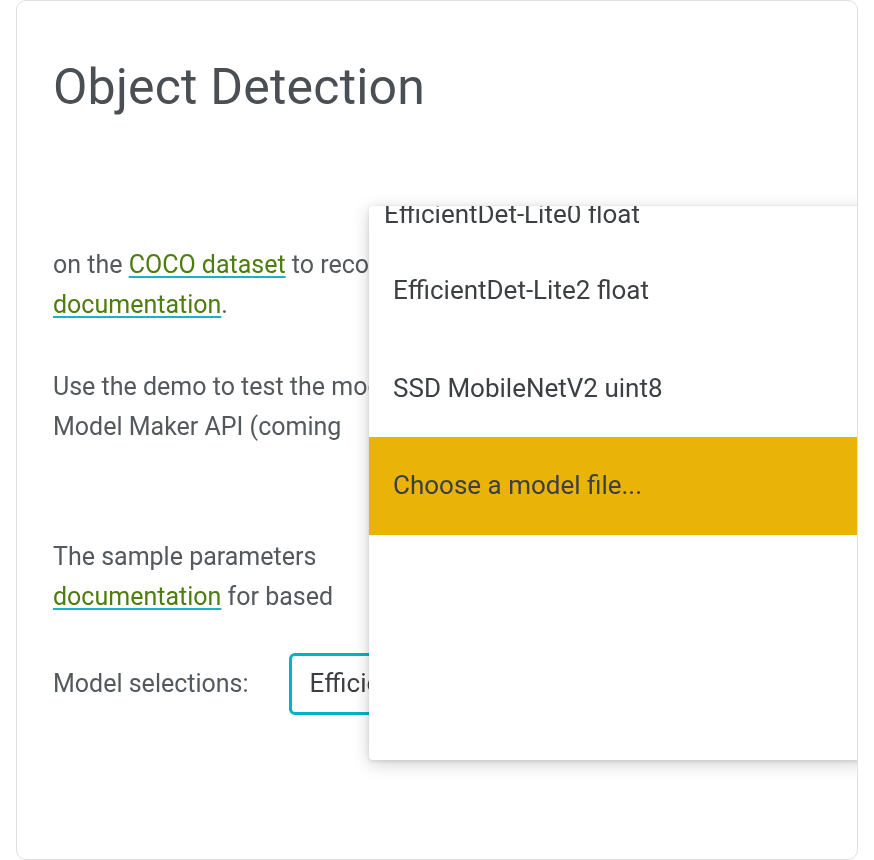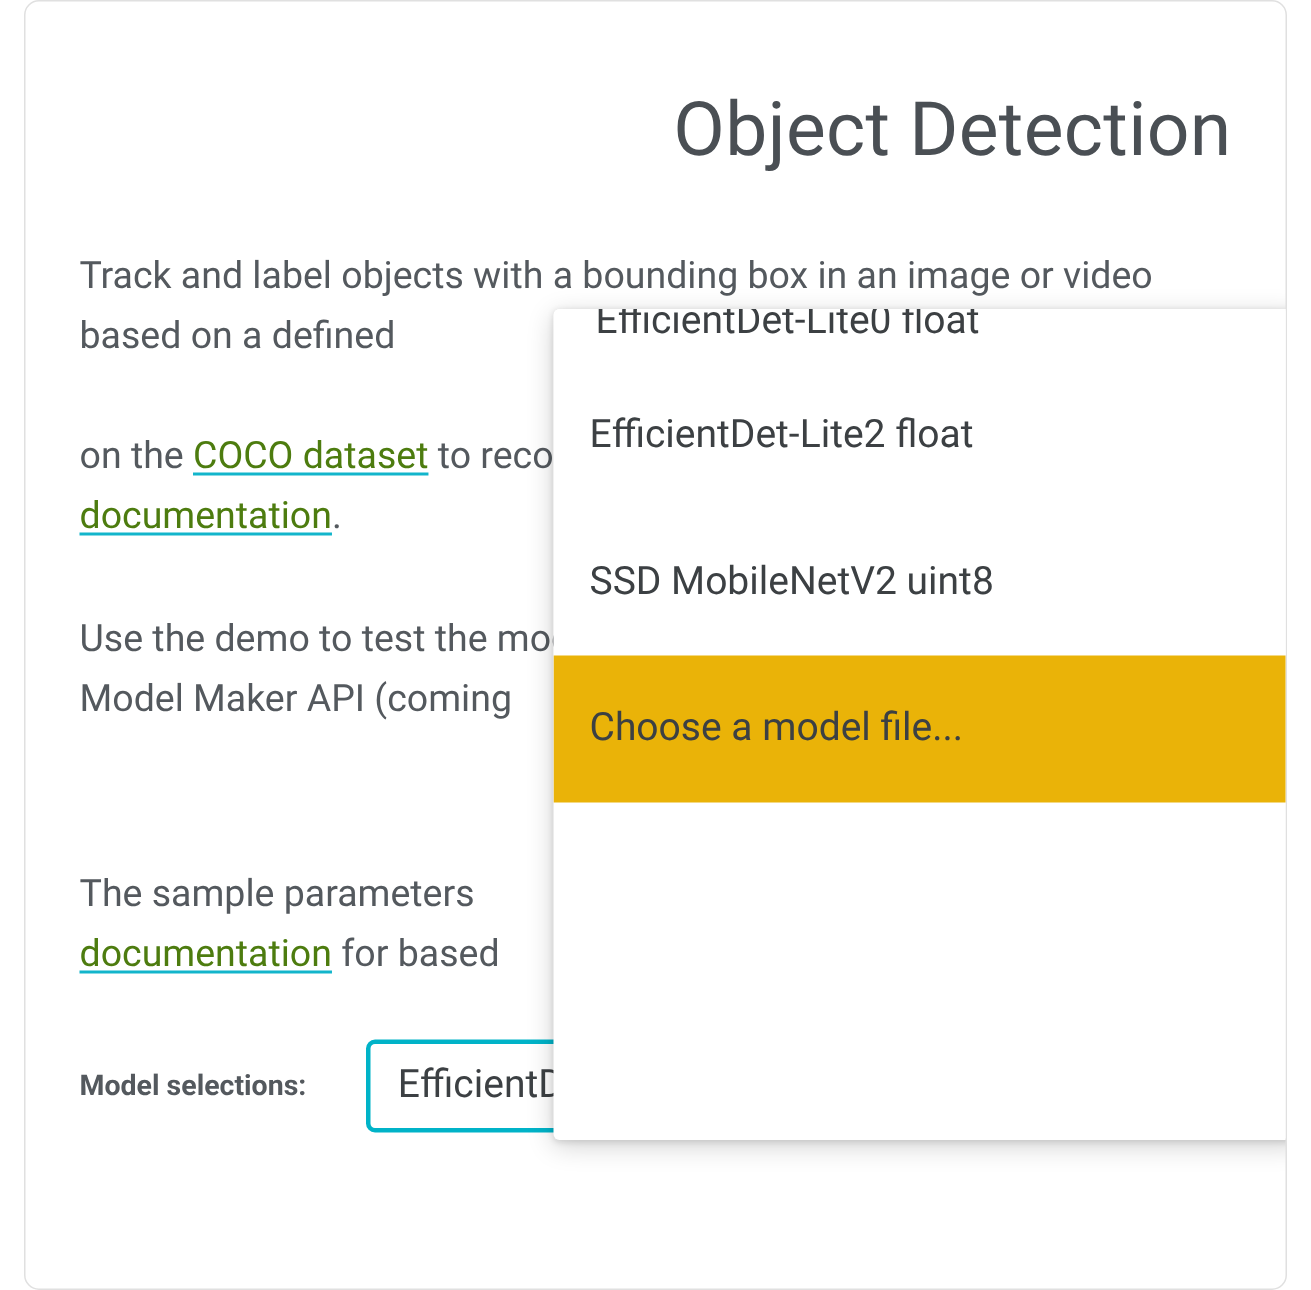--- a/index.html
+++ b/index.html
@@ -19,21 +19,20 @@
     height: 860px;
     overflow: hidden;
   }
   h1.page-title {
     font-size: 50px;
     font-weight: 400;
     color: #4a4f54;
     letter-spacing: 0.2px;
     margin: 10px 0 38px 0;
     font-family: "Google Sans", -apple-system, BlinkMacSystemFont, "Segoe UI", Roboto, sans-serif;
-    text-align: right;
   }
   p.desc {
     font-size: 25px;
     color: #54595e;
     margin-bottom: 42px;
     max-width: 760px;
   }
   a.link {
     color: #4d7c0f;
     text-decoration: underline;
@@ -46,24 +45,23 @@
     margin-top: 90px;
     margin-bottom: 18px;
   }
   .row {
     display: flex;
     align-items: center;
     gap: 40px;
     margin-top: 36px;
   }
   .label {
-    font-size: 19px;
+    font-size: 25px;
     color: #54595e;
     white-space: nowrap;
-    font-weight: bold;
   }
   .select {
     position: relative;
     border: 3px solid #00b3c8;
     border-radius: 6px;
     height: 62px;
     width: 478px;
     display: flex;
     align-items: center;
     padding: 0 18px;
@@ -110,21 +108,21 @@
   .dropdown .item.truncated-top {
     padding-top: 0;
     padding-bottom: 8px;
     height: 36px;
     overflow: hidden;
     position: relative;
   }
   .dropdown .item.truncated-top .inner {
     position: absolute;
     bottom: 6px;
-    left: 28px;
+    left: 15px;
     margin-top: 24px;
   }
   .dropdown .item.highlight {
     background: #eab308;
   }
   .dropdown .scrollbar-track {
     position: absolute;
     right: 2px;
     top: 136px;
     width: 10px;
@@ -133,21 +131,20 @@
     border-radius: 6px;
   }
 </style>
 </head>
 <body>
 
 <div class="card">
   <h1 class="page-title">Object Detection</h1>
 
   <p class="desc">
-    <span>Track and label objects with a bounding box in an image or video based on a defined </span>
     <br>
     <br>
     <span> on the </span>
     <a href="#" class="link">COCO dataset</a>
     <span> to recognize information on labels, per</span>
     <br>
     <a href="#" class="link">documentation</a><span>.</span>
   </p>
 
   <p class="desc">Use the demo to test the model to automatically recognize code Model Maker API (coming</p>

